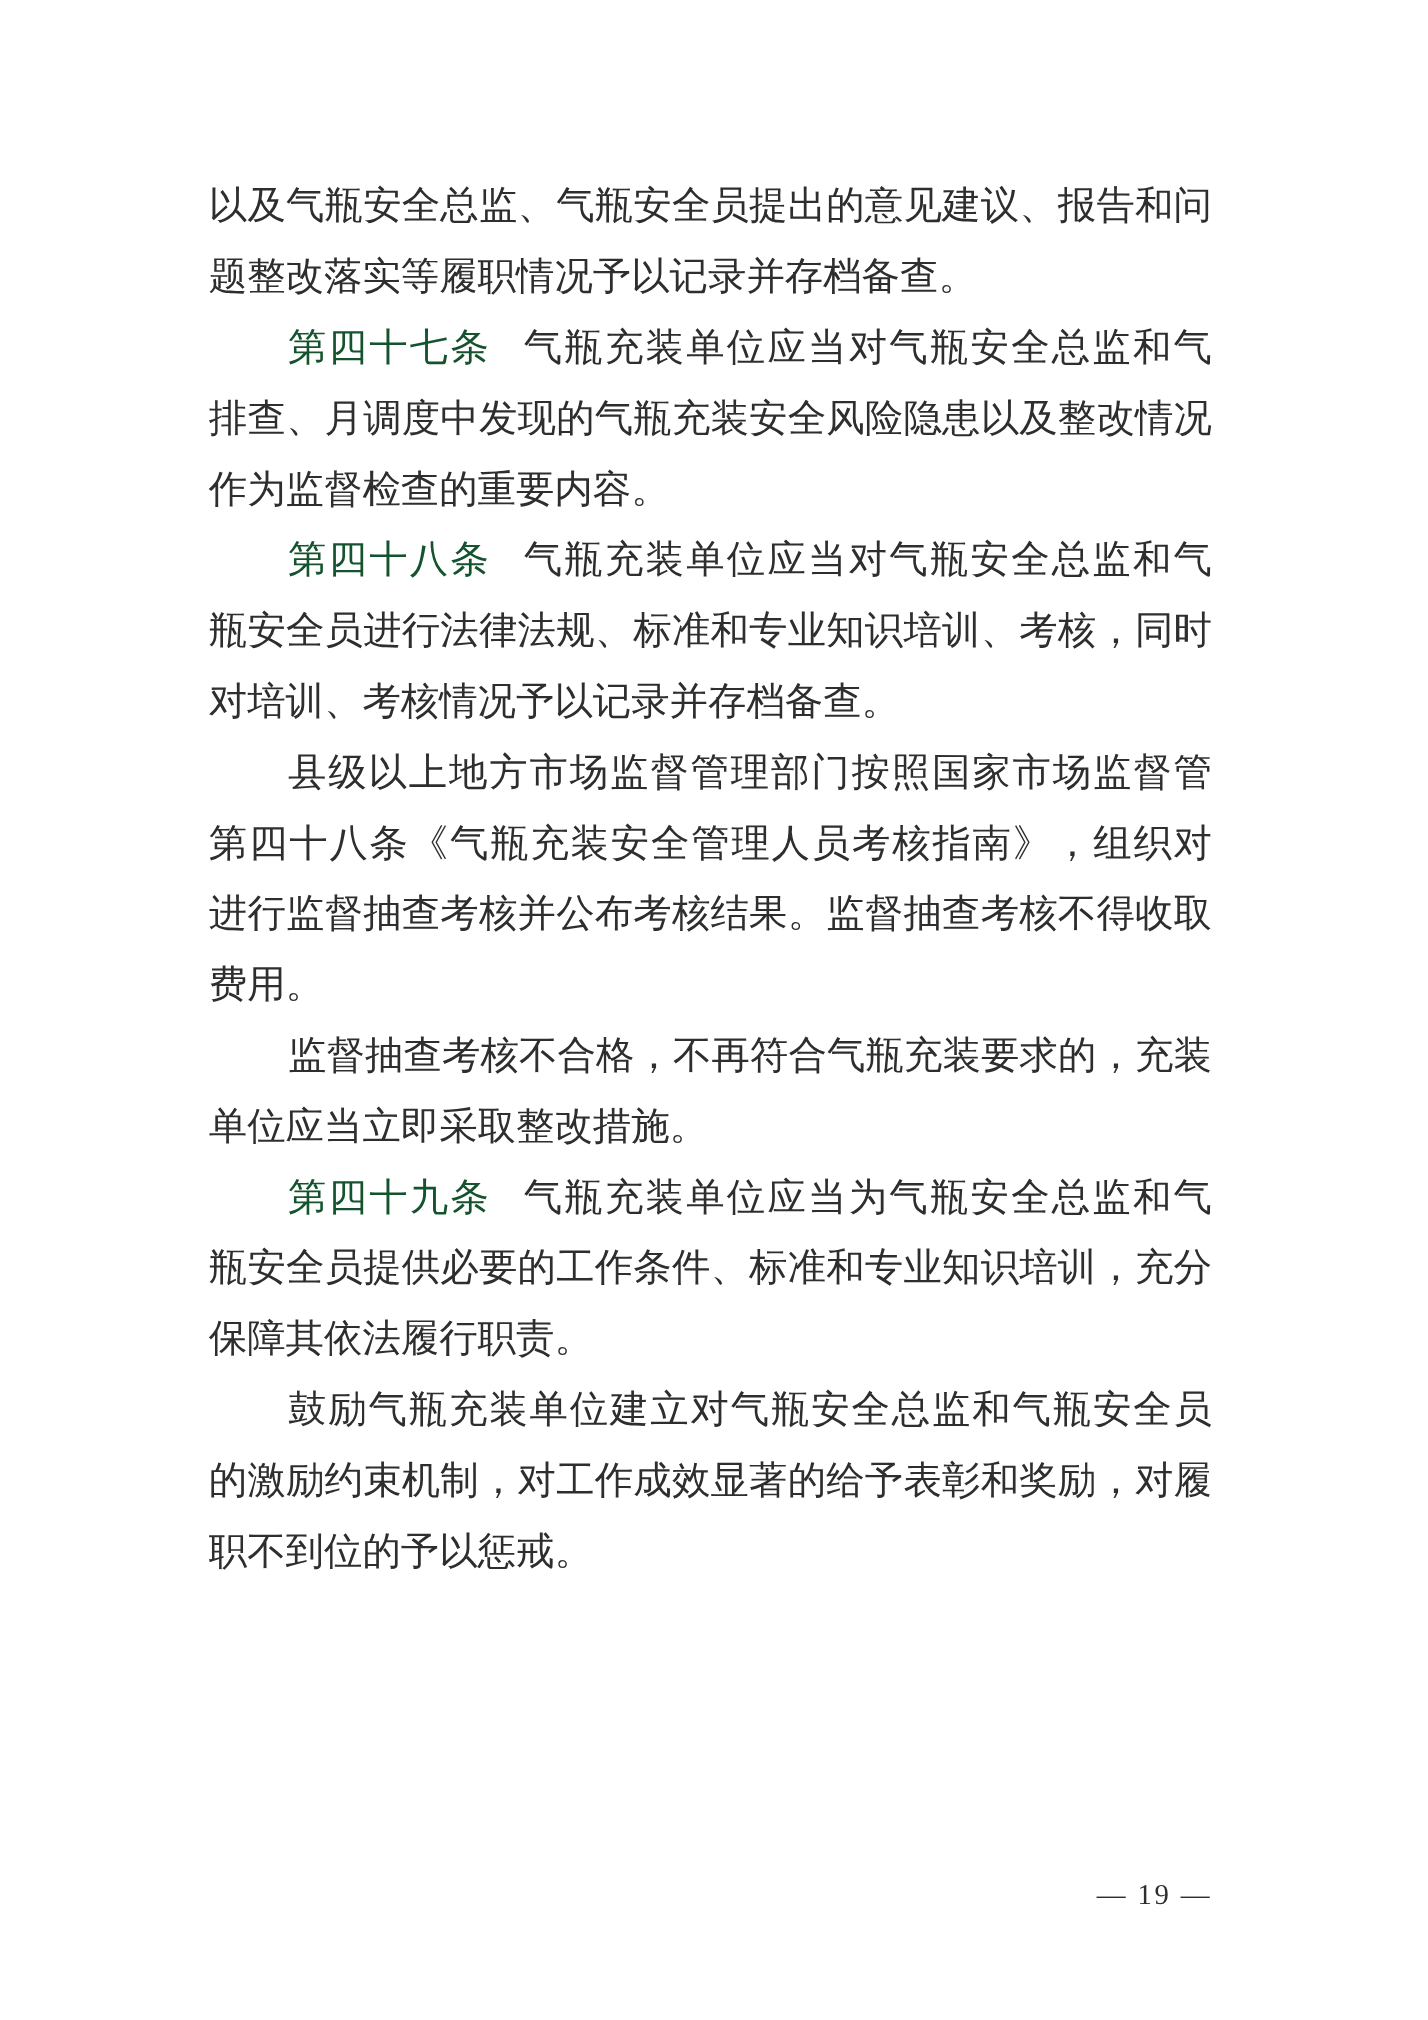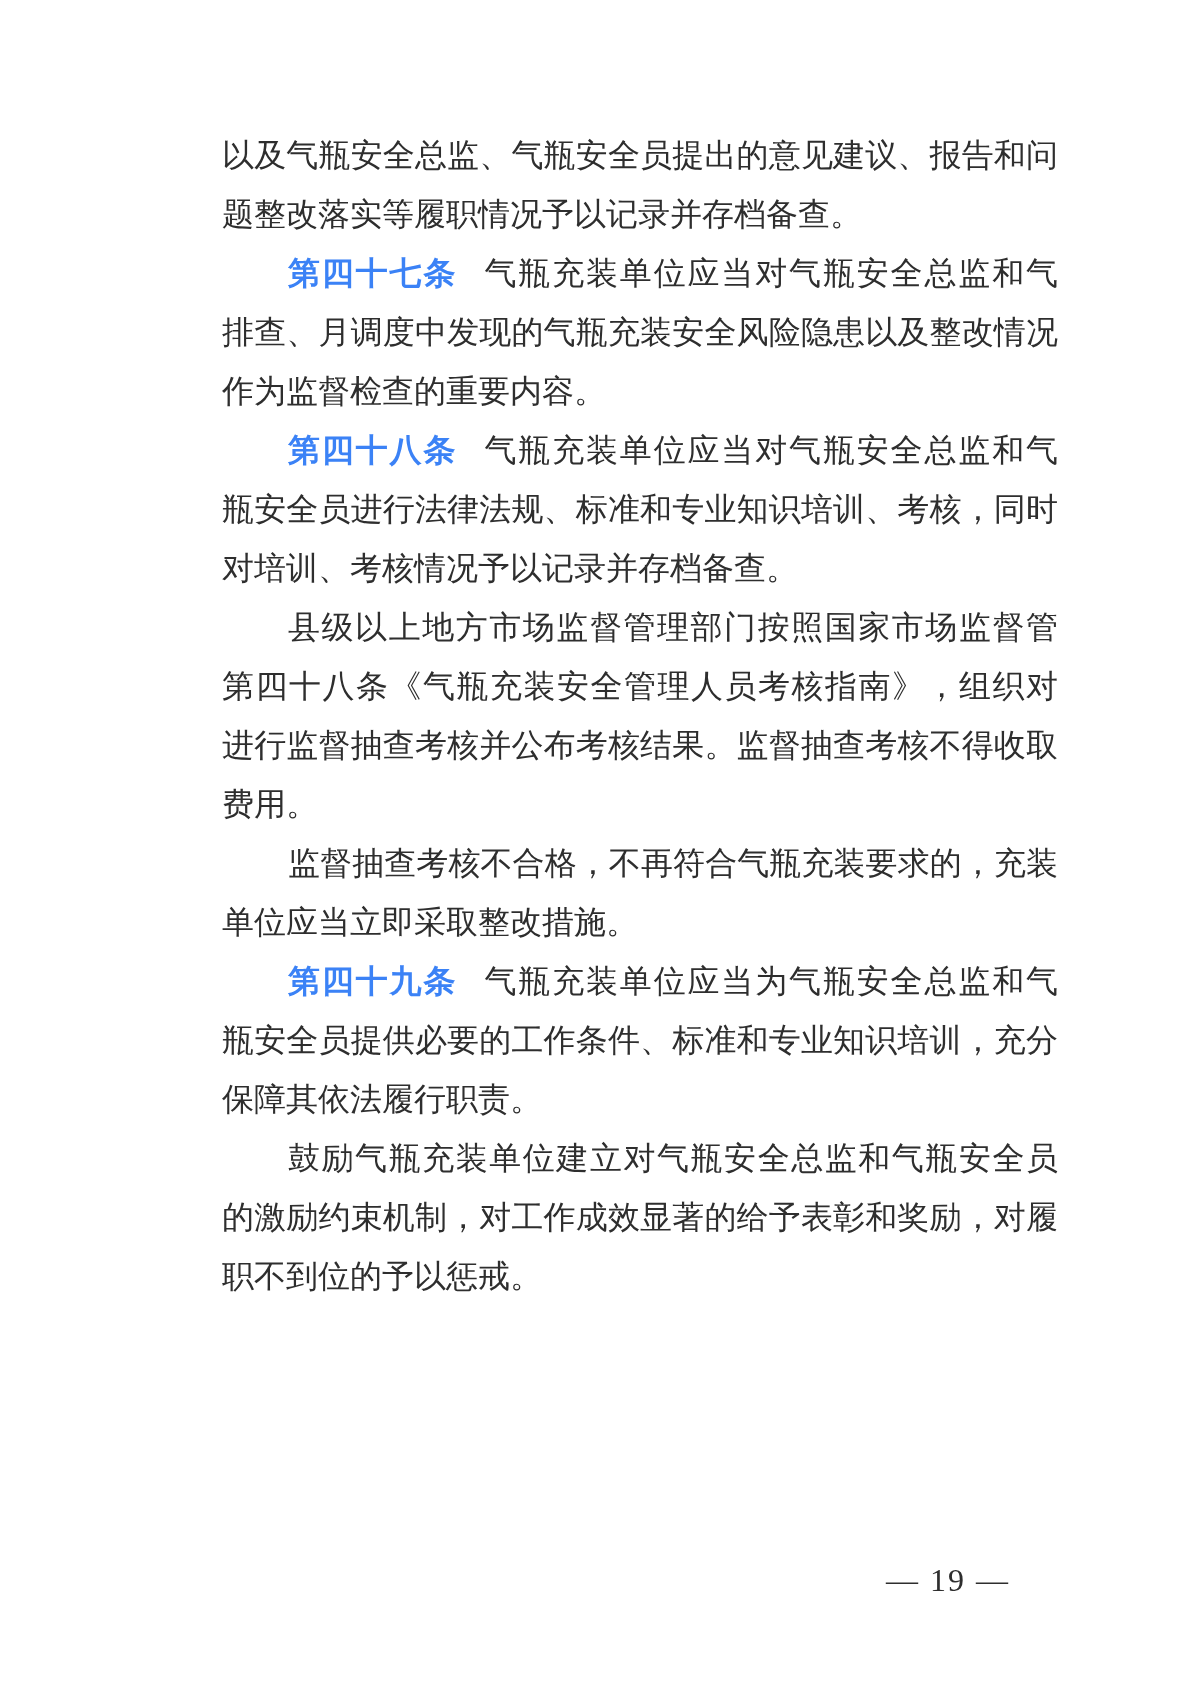--- a/index.html
+++ b/index.html
@@ -12,54 +12,53 @@
     overflow: hidden;
   }
   .page {
     position: absolute;
     inset: 0;
     background: #ffffff;
   }
   .text-block {
     position: absolute;
     left: 174px;
-    top: 126px;
+    top: 142px;
     width: 836px;
-    margin-left: 48px;
   }
   .line {
     height: 59px;
     line-height: 59px;
     font-size: 32px;
     color: #2e2e2e;
     text-align: justify;
     text-align-last: justify;
     letter-spacing: 0;
   }
   .line.para-end {
     text-align: center;
     text-align-last: left;
   }
   .line.indent {
     padding-left: 66px;
   }
   .article-num {
-    font-weight: bold;
-    color: #3b82f6;
+    font-weight: normal;
+    color: #14532d;
   }
   .article-num:not(:empty) {
     margin-right: 0.85em;
   }
   .footer {
     position: absolute;
     left: 174px;
     top: 1560px;
     width: 836px;
     text-align: right;
-    font-size: 32px;
+    font-size: 24px;
     line-height: 40px;
     color: #2e2e2e;
     letter-spacing: 2px;
   }
 </style>
 </head>
 <body>
 
 <div class="page">
   <div class="text-block">

